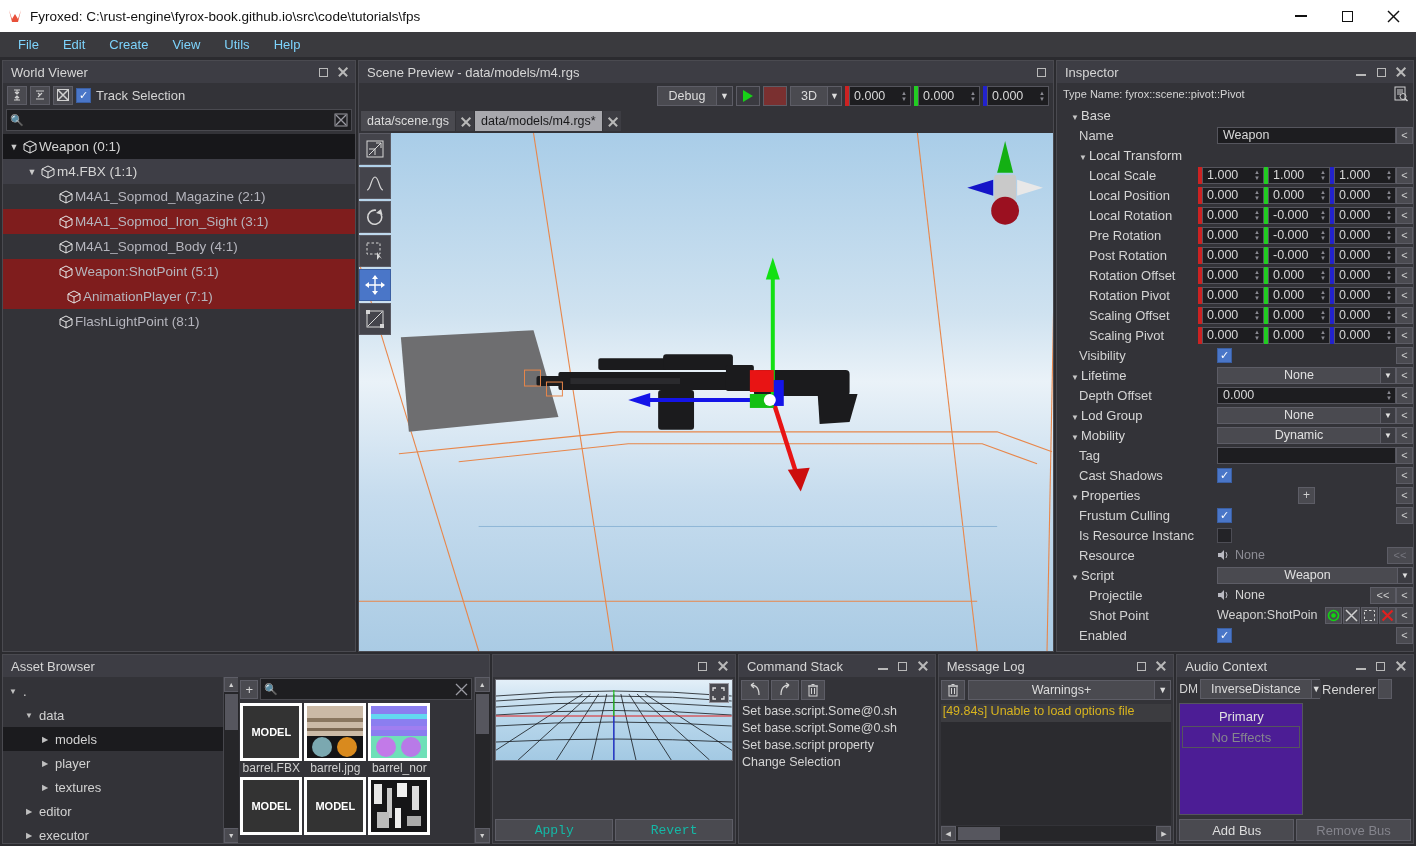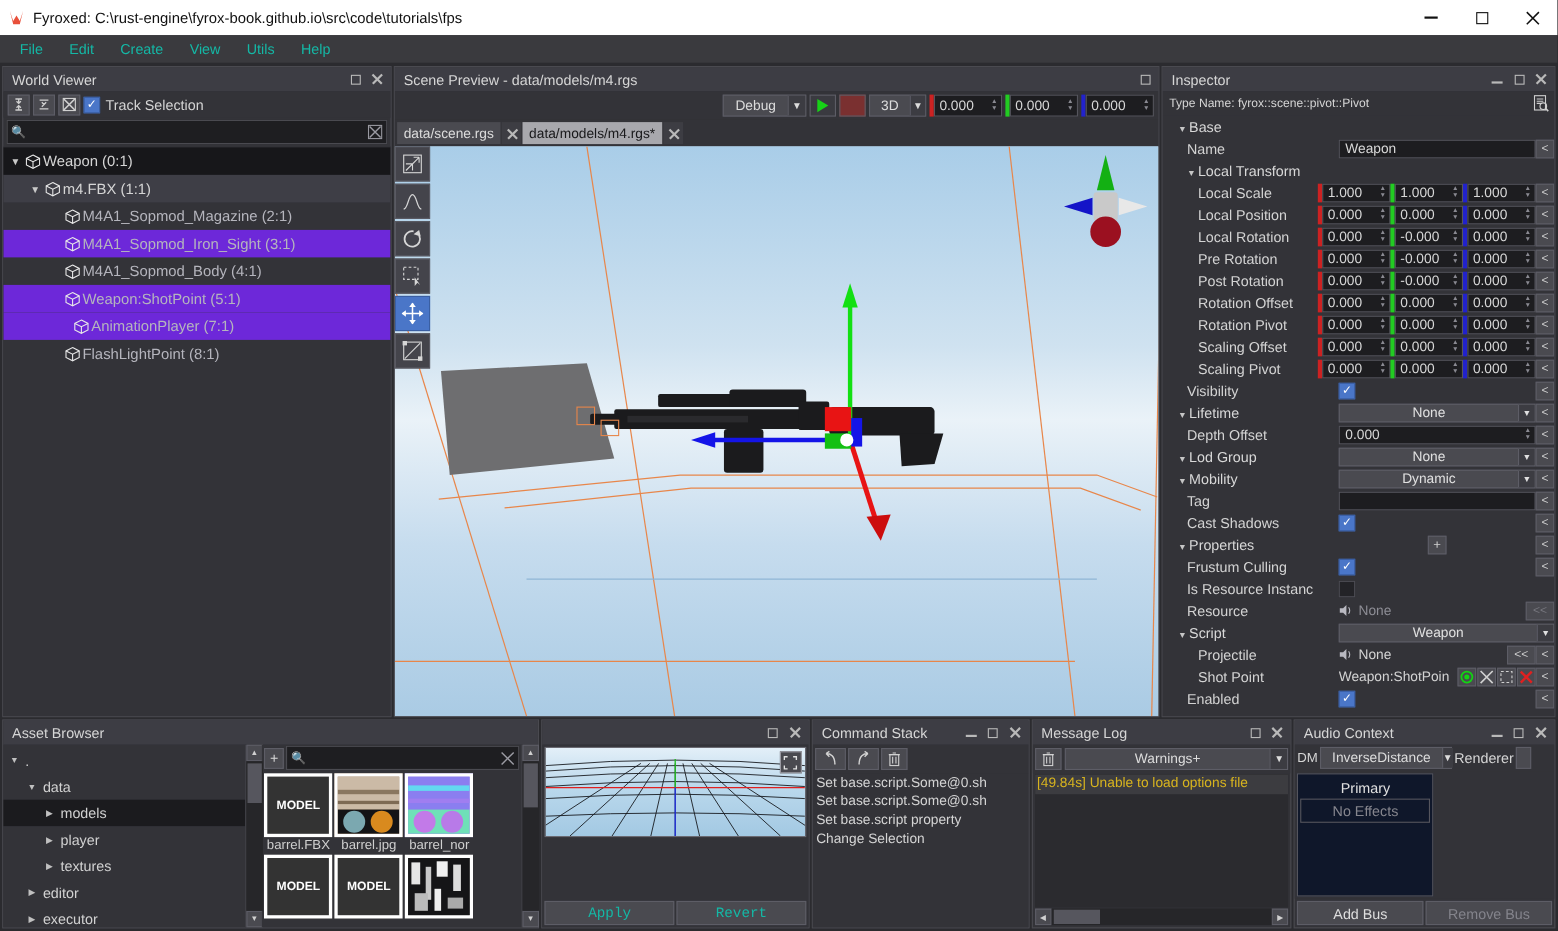--- a/index.html
+++ b/index.html
@@ -13,21 +13,21 @@
     font-size:13.5px; flex:0 0 32px; }
   .logo { width:30px; height:32px; display:flex; align-items:center; justify-content:center; }
   .title-text { flex:1; }
   .wbtns { display:flex; height:32px; }
   .wbtn { width:46px; height:32px; display:flex; align-items:center; justify-content:center;
     color:#111; font-size:13px; }
 
   
   .menubar { height:26px; background:#3a3a3e; display:flex; align-items:center; flex:0 0 26px;
     padding-left:6px; border-bottom:1px solid #2b2b2f; }
-  .menu-item { padding:3px 12px; color:#14b8a6; font-size:13px; }
+  .menu-item { padding:3px 12px; color:#7dd3fc; font-size:13px; }
 
   
   .body { flex:1; display:flex; min-height:0; background:#2b2b2f; padding:2px; gap:2px; }
   .col-left { width:354px; display:flex; flex-direction:column; min-width:0; }
   .col-mid  { flex:1; display:flex; flex-direction:column; min-width:0; }
   .col-right{ width:358px; display:flex; flex-direction:column; min-width:0; }
 
   
   .panel { background:#333338; border:1px solid #4a4a50; display:flex; flex-direction:column;
      min-height:0; min-width:0; }
@@ -52,21 +52,21 @@
   .chk-off{ width:15px;height:15px;background:#232327;border:1px solid #4d4d55;}
   .wv-label { margin-left:2px; font-size:13px; color:#d4d4d4; }
   .searchrow { height:22px; background:#1e1e21; border:1px solid #4a4a50; margin:2px 3px;
      display:flex; align-items:center; flex:0 0 22px; }
   .search-glyph { width:20px; text-align:center; color:#9a9aa2; font-size:11px; }
   .search-inp { flex:1; background:transparent; border:0; color:#d0d0d0; font-size:12px; outline:none;
      font-family:"Liberation Sans",sans-serif; }
   .clear-x { width:20px; display:flex; align-items:center; justify-content:center;}
   .tree { flex:1; overflow:hidden; background:#333338; padding-top:1px; }
   .trow { height:25px; display:flex; align-items:center; font-size:13.5px; white-space:nowrap; }
-  .trow.alt { background:#6d28d9; }
+  .trow.alt { background:#7f1d1d; }
   .trow.sel { background:#17171a; }
   .trow.sel2 { background:#3e3e46; }
   .twist { width:14px; text-align:center; color:#c9c9c9; font-size:9px; }
   .cubeico { width:18px; display:flex; align-items:center; justify-content:center; }
   .tlabel { color:#d5d5d5; }
   .tlabel.dim { color:#b5b5bd; }
 
   
   .sp-toolbar { height:26px; background:#333338; display:flex; align-items:center; justify-content:flex-end;
      gap:3px; padding:0 4px; flex:0 0 26px;}
@@ -176,21 +176,21 @@
   .ml-toolbar{height:24px;display:flex;align-items:center;gap:3px;padding:2px;flex:0 0 26px;background:#333338;}
   .ml-list{flex:1;background:#2b2b2f;margin:1px 2px;overflow:hidden;}
   .mlitem{height:18px;font-size:12.5px;color:#d8b41e;background:#3c3c40;white-space:nowrap;overflow:hidden;
      padding-left:2px;}
   .hsb{height:15px;background:#2c2c30;display:flex;align-items:center;margin:0 2px 2px 2px;}
   .hstrack{flex:1;height:15px;background:#262629;position:relative;}
   .hsthumb{position:absolute;top:1px;height:13px;background:#56565e;}
 
   .au-toolbar{height:22px;display:flex;align-items:center;gap:2px;padding:2px;flex:0 0 24px;background:#333338;}
   .au-body{flex:1;display:flex;background:#333338;padding:2px;min-height:0;}
-  .buslist{width:124px;border:1px solid #55555d;background:#0f172a;padding:2px;}
+  .buslist{width:124px;border:1px solid #55555d;background:#4c1d95;padding:2px;}
   .busname{height:20px;display:flex;align-items:center;justify-content:center;font-size:13px;color:#e0e0e0;}
   .noeff{height:22px;border:1px solid #55555d;display:flex;align-items:center;justify-content:center;
      color:#86868e;font-size:13px;}
   .au-btns{display:flex;gap:2px;padding:2px;}
   .au-btn{flex:1;height:22px;background:#4a4a50;border:1px solid #5d5d66;color:#dedede;font-size:13px;
      display:flex;align-items:center;justify-content:center;}
   .au-btn.dis{color:#84848c;}
   .grow{flex:1;}
 </style>
 </head>

